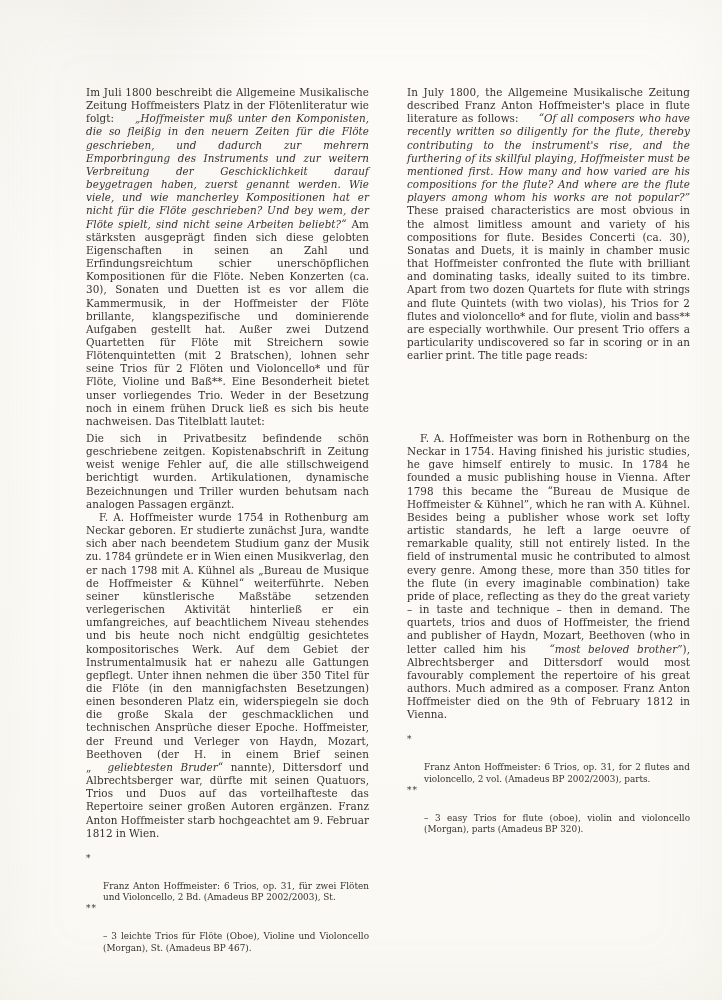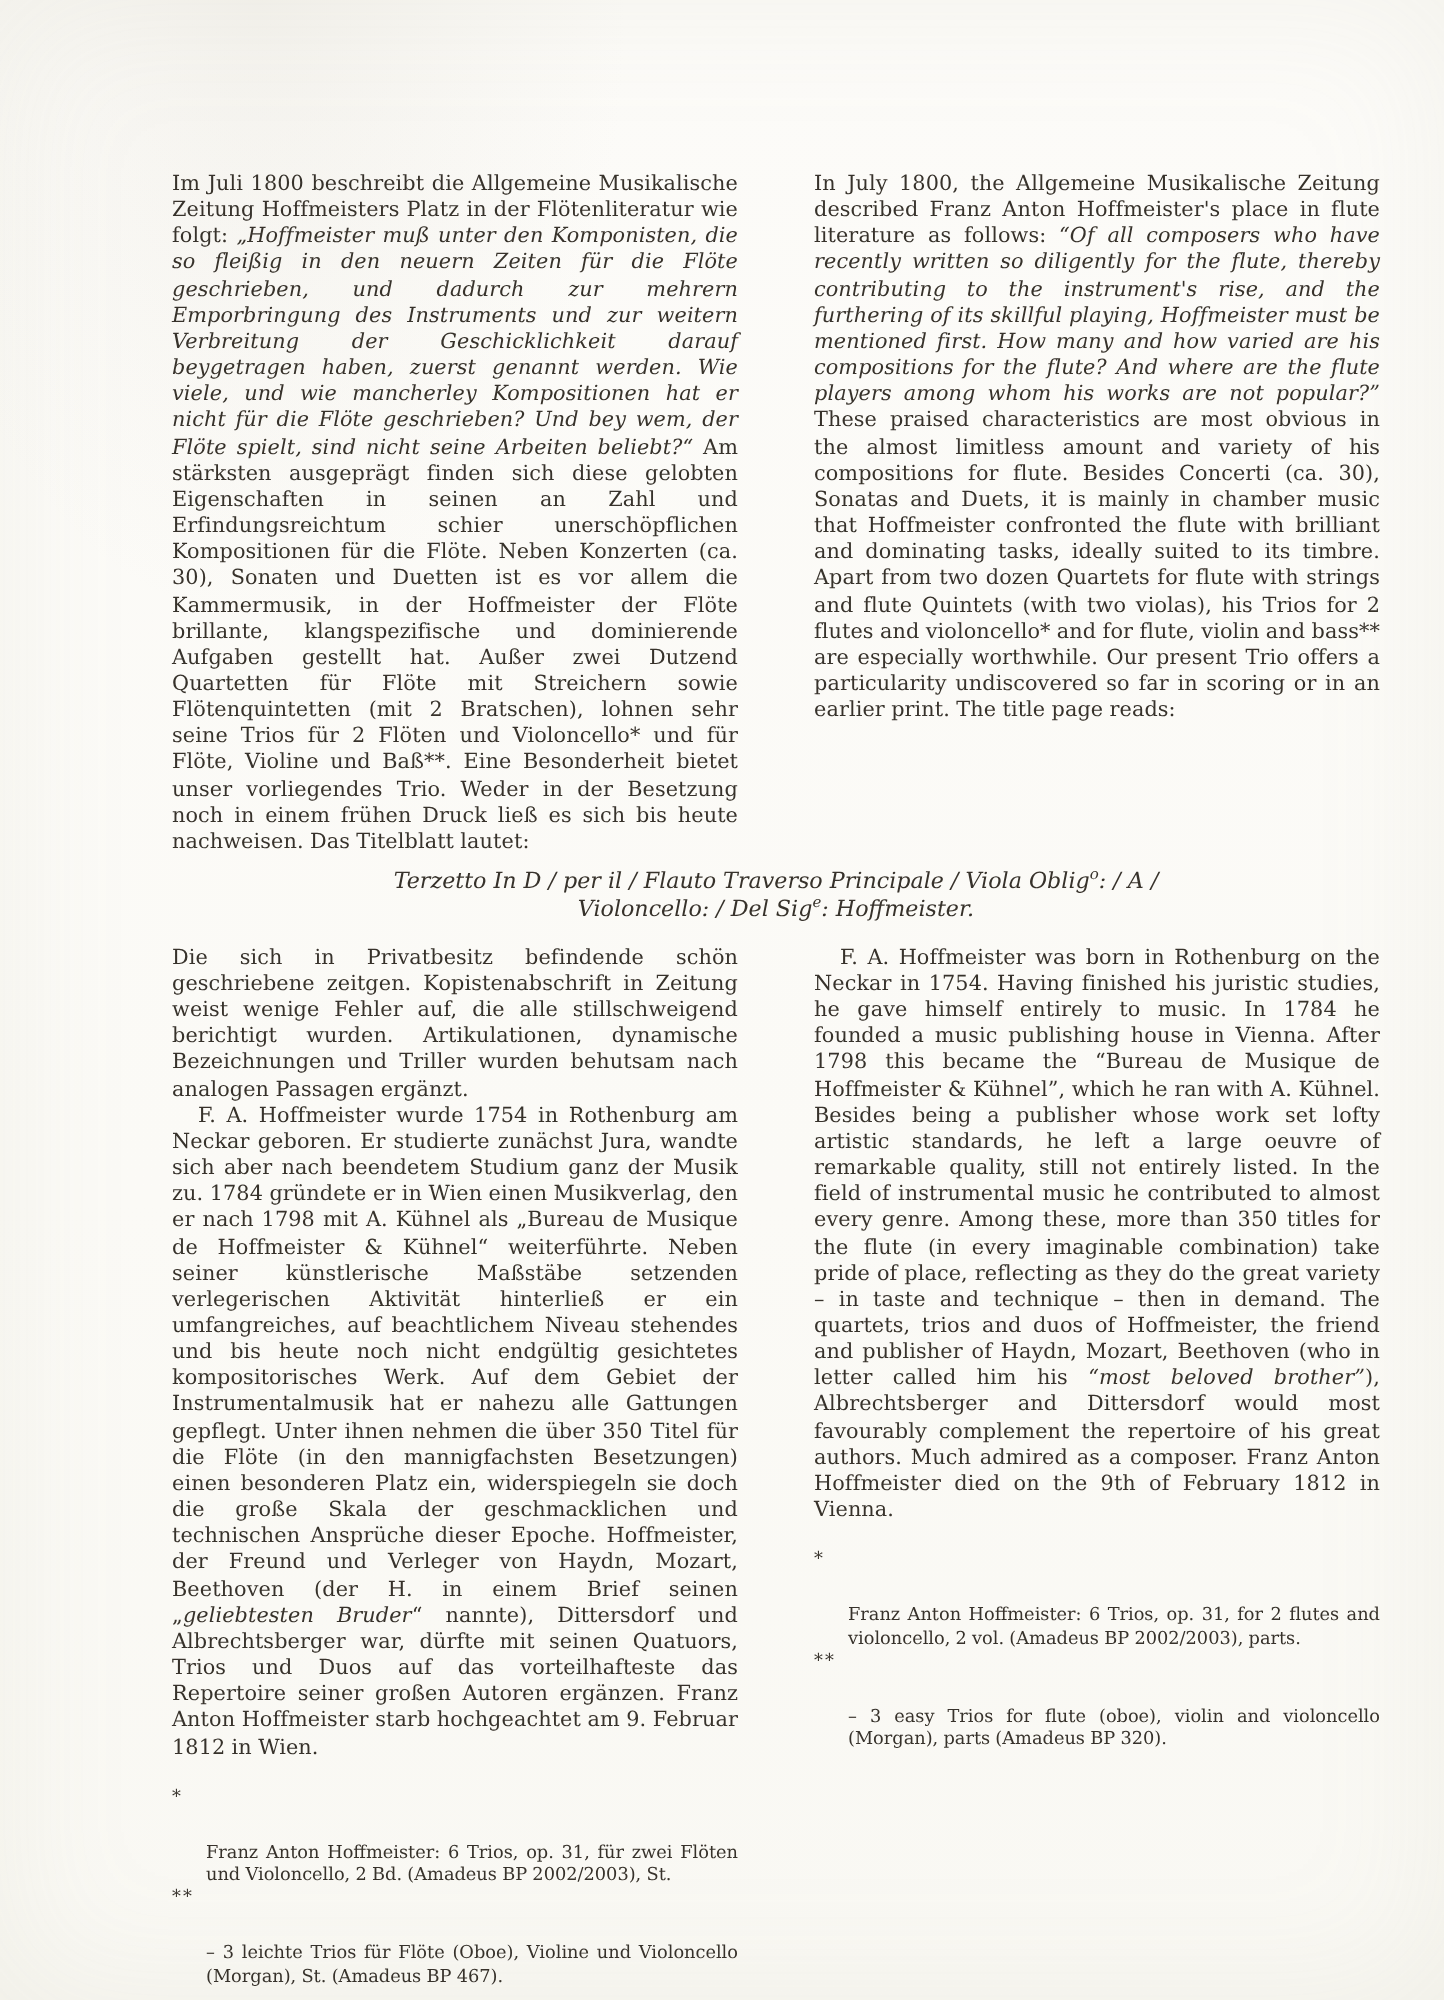--- a/index.html
+++ b/index.html
@@ -24,21 +24,21 @@
   .para{
     margin:0;
     font-size:10.4px;
     line-height:13.15px;
     text-align:justify;
     letter-spacing:0.05px;
     word-spacing:-0.2px;
     hyphens:auto;
   }
   .para.indent{text-indent:13px;}
-  .it{font-style:italic;}
+  .it{font-style:italic;margin-left:16px;}
   .row-top{min-height:346px;}
   .title-plate{
     text-align:center;
     font-style:italic;
     font-size:11.1px;
     line-height:14.4px;
     margin:2px 0 10px 0;
   }
   .title-plate sup{font-size:7.5px;line-height:0;vertical-align:super;}
   .footnotes{
@@ -58,24 +58,20 @@
 
     <div class="cols row-top">
       <div class="col" lang="de">
         <p class="para"><span>Im Juli 1800 beschreibt die Allgemeine Musikalische Zeitung Hoffmeisters Platz in der Flötenliteratur wie folgt: </span><span class="it">„Hoffmeister muß unter den Komponisten, die so fleißig in den neuern Zeiten für die Flöte geschrieben, und dadurch zur mehrern Emporbringung des Instruments und zur weitern Verbreitung der Geschicklichkeit darauf beygetragen haben, zuerst genannt werden. Wie viele, und wie mancherley Kompositionen hat er nicht für die Flöte geschrieben? Und bey wem, der Flöte spielt, sind nicht seine Arbeiten beliebt?“</span><span> Am stärksten ausgeprägt finden sich diese gelobten Eigenschaften in seinen an Zahl und Erfindungsreichtum schier unerschöpflichen Kompositionen für die Flöte. Neben Konzerten (ca. 30), Sonaten und Duetten ist es vor allem die Kammermusik, in der Hoffmeister der Flöte brillante, klangspezifische und dominierende Aufgaben gestellt hat. Außer zwei Dutzend Quartetten für Flöte mit Streichern sowie Flötenquintetten (mit 2 Bratschen), lohnen sehr seine Trios für 2 Flöten und Violoncello* und für Flöte, Violine und Baß**. Eine Besonderheit bietet unser vorliegendes Trio. Weder in der Besetzung noch in einem frühen Druck ließ es sich bis heute nachweisen. Das Titelblatt lautet:</span></p>
       </div>
       <div class="col" lang="en">
         <p class="para"><span>In July 1800, the Allgemeine Musikalische Zeitung described Franz Anton Hoffmeister's place in flute literature as follows: </span><span class="it">“Of all composers who have recently written so diligently for the flute, thereby contributing to the instrument's rise, and the furthering of its skillful playing, Hoffmeister must be mentioned first. How many and how varied are his compositions for the flute? And where are the flute players among whom his works are not popular?”</span><span> These praised characteristics are most obvious in the almost limitless amount and variety of his compositions for flute. Besides Concerti (ca. 30), Sonatas and Duets, it is mainly in chamber music that Hoffmeister confronted the flute with brilliant and dominating tasks, ideally suited to its timbre. Apart from two dozen Quartets for flute with strings and flute Quintets (with two violas), his Trios for 2 flutes and violoncello* and for flute, violin and bass** are especially worthwhile. Our present Trio offers a particularity undiscovered so far in scoring or in an earlier print. The title page reads:</span></p>
       </div>
     </div>
 
-    <div class="title-plate">
-      <div><span>Terzetto In D / per il / Flauto Traverso Principale / Viola Oblig</span><sup>o</sup><span>: / A /</span></div>
-      <div><span>Violoncello: / Del Sig</span><sup>e</sup><span>: Hoffmeister.</span></div>
-    </div>
 
     <div class="cols">
       <div class="col" lang="de">
         <p class="para">Die sich in Privatbesitz befindende schön geschriebene zeitgen. Kopistenabschrift in Zeitung weist wenige Fehler auf, die alle stillschweigend berichtigt wurden. Artikulationen, dynamische Bezeichnungen und Triller wurden behutsam nach analogen Passagen ergänzt.</p>
         <p class="para indent"><span>F. A. Hoffmeister wurde 1754 in Rothenburg am Neckar geboren. Er studierte zunächst Jura, wandte sich aber nach beendetem Studium ganz der Musik zu. 1784 gründete er in Wien einen Musikverlag, den er nach 1798 mit A. Kühnel als „Bureau de Musique de Hoffmeister &amp; Kühnel“ weiterführte. Neben seiner künstlerische Maßstäbe setzenden verlegerischen Aktivität hinterließ er ein umfangreiches, auf beachtlichem Niveau stehendes und bis heute noch nicht endgültig gesichtetes kompositorisches Werk. Auf dem Gebiet der Instrumentalmusik hat er nahezu alle Gattungen gepflegt. Unter ihnen nehmen die über 350 Titel für die Flöte (in den mannigfachsten Besetzungen) einen besonderen Platz ein, widerspiegeln sie doch die große Skala der geschmacklichen und technischen Ansprüche dieser Epoche. Hoffmeister, der Freund und Verleger von Haydn, Mozart, Beethoven (der H. in einem Brief seinen „</span><span class="it">geliebtesten Bruder</span><span>“ nannte), Dittersdorf und Albrechtsberger war, dürfte mit seinen Quatuors, Trios und Duos auf das vorteilhafteste das Repertoire seiner großen Autoren ergänzen. Franz Anton Hoffmeister starb hochgeachtet am 9. Februar 1812 in Wien.</span></p>
         <div class="footnotes">
           <div class="fn">
             <span class="fn-marker">*</span>
             <span class="fn-text">Franz Anton Hoffmeister: 6 Trios, op. 31, für zwei Flöten und Violoncello, 2 Bd. (Amadeus BP 2002/2003), St.</span>
           </div>

